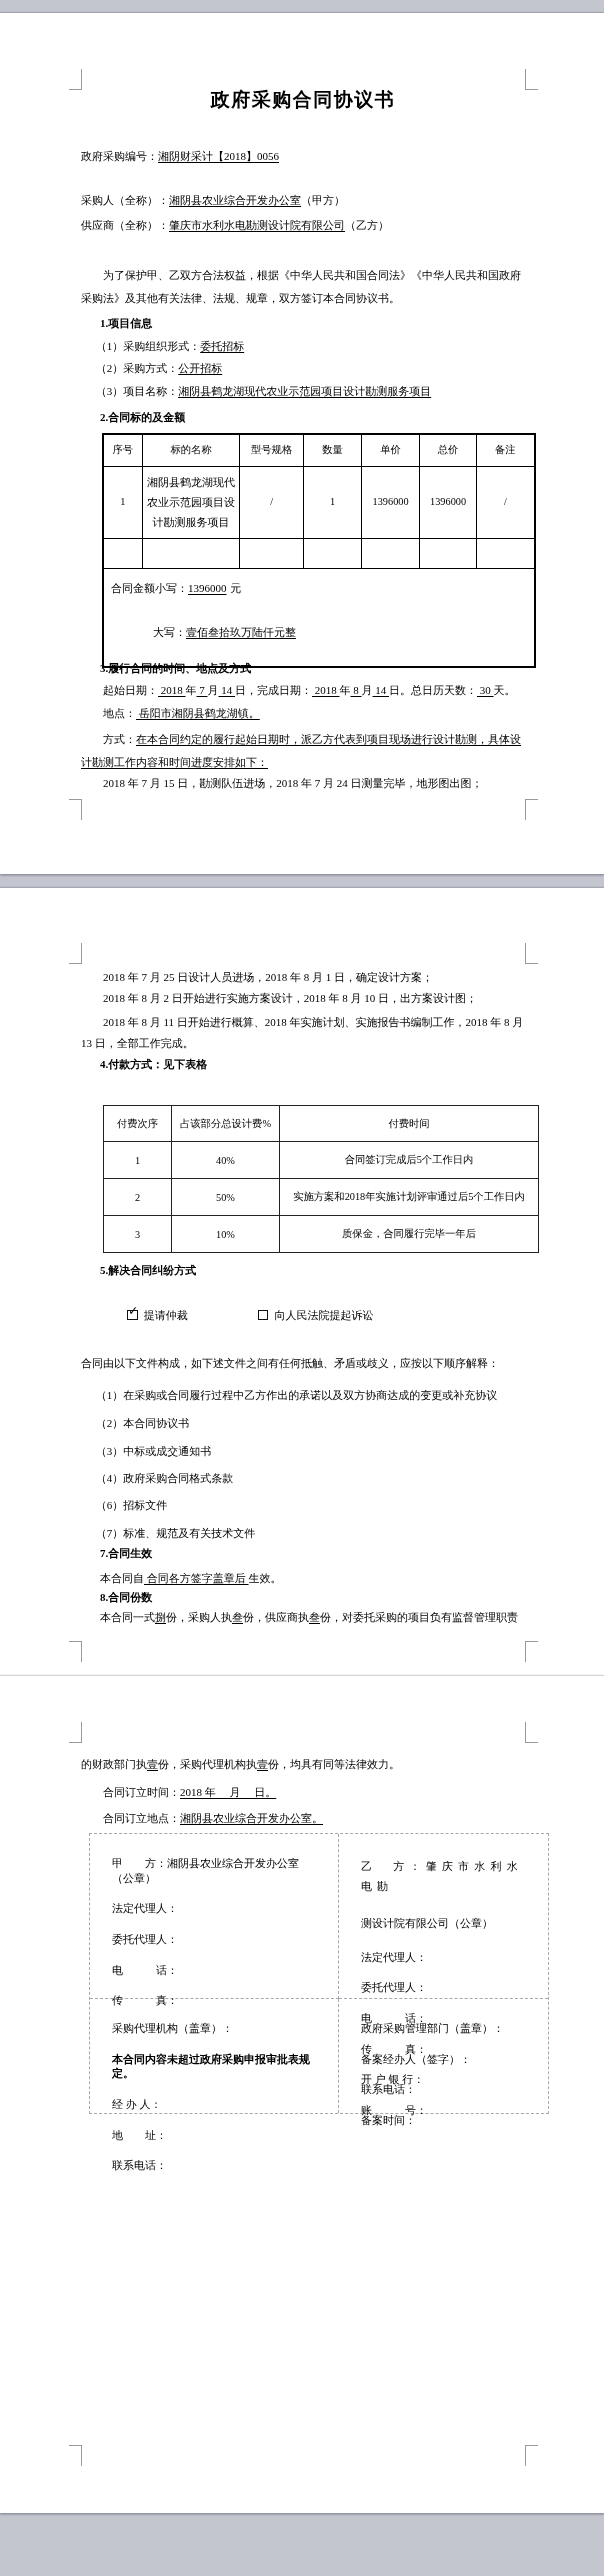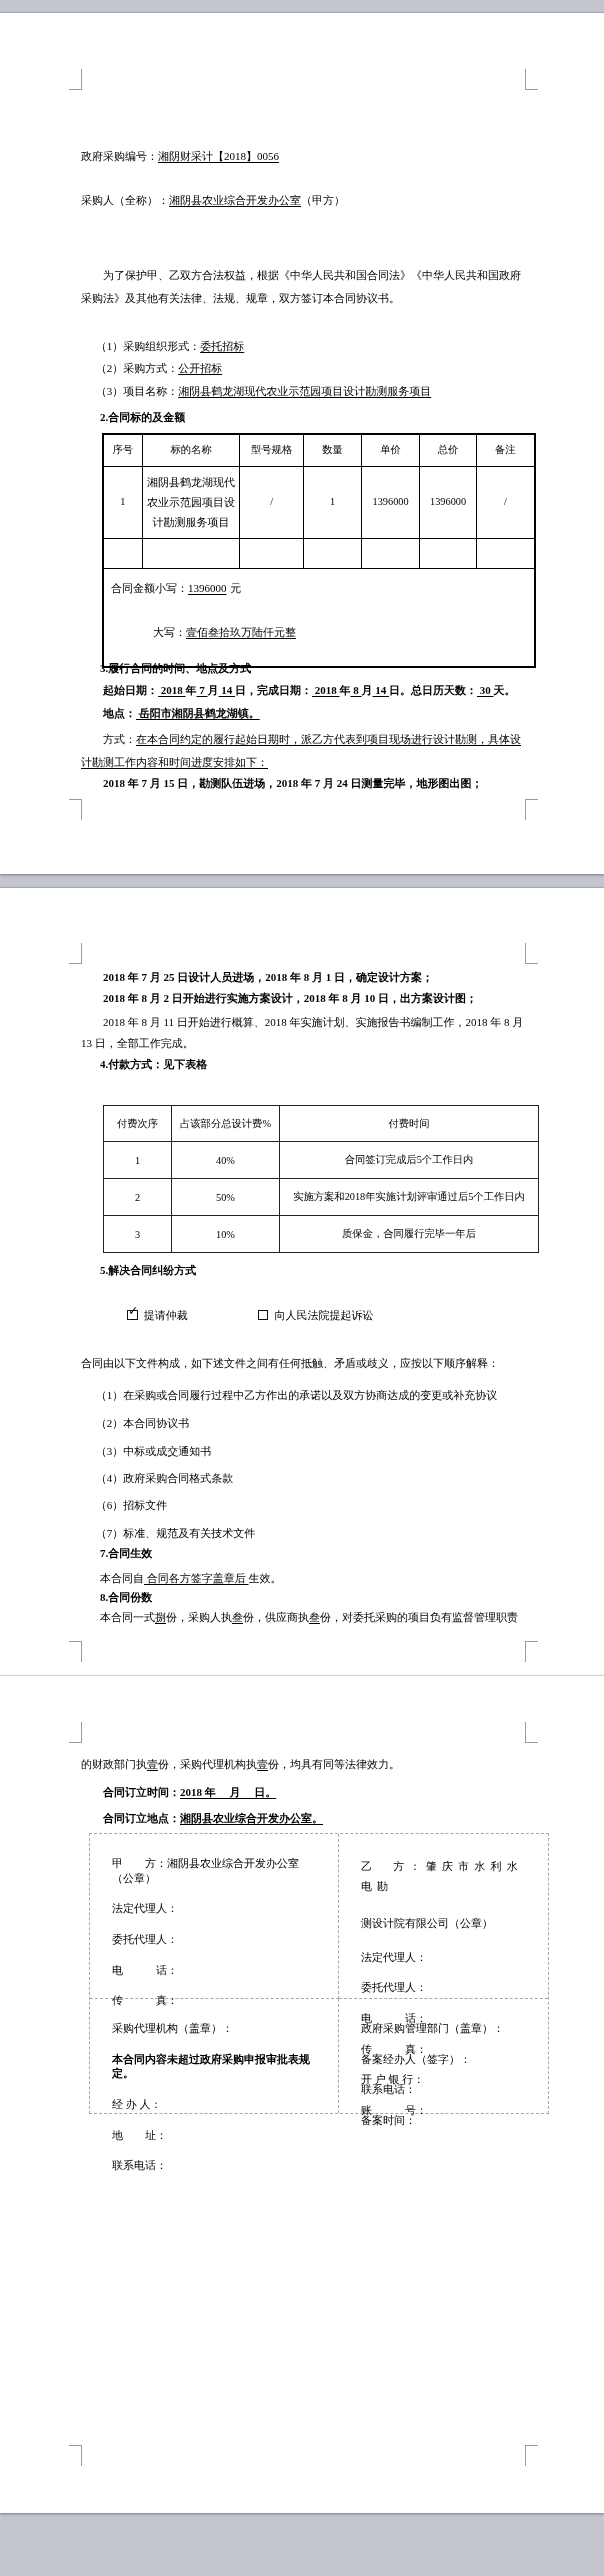--- a/index.html
+++ b/index.html
@@ -8,21 +8,21 @@
   .page{position:absolute;left:0;width:604px;background:#fff;
         box-shadow:0 -0.7px 1.5px rgba(50,55,70,.35),0 1.5px 2.2px rgba(50,55,70,.45);}
   #p1{top:12.5px;height:861px}
   #p2{top:888px;height:823px}
   #p3{top:1676px;height:837px}
   .content{position:absolute;left:81px;top:0;width:444px;height:100%;}
   .abs{position:absolute;left:0;right:0;line-height:16px;margin:0;}
   .doc-title{font-size:19px;font-weight:bold;letter-spacing:1.5px;text-align:center;line-height:25px;}
   .right{padding-right:2.9px;}
   .hd{font-weight:bold;padding-left:19px;}
-  .ind{text-indent:22px;font-weight:bold;}
+  .ind{text-indent:22px;}
   .ind2{padding-left:19px;}
   .item{padding-left:14.7px;}
   .para{line-height:23px;text-indent:22px;}
   .u{text-decoration:underline;text-underline-offset:2.2px;}
   .unit{margin-left:3.7px;}
   
   .mk{position:absolute;width:11.8px;height:20px;}
   .mk.tl{left:69px;border-right:0.7px solid #9a9a9a;border-bottom:0.7px solid #9a9a9a;}
   .mk.tr{left:525px;border-left:0.7px solid #9a9a9a;border-bottom:0.7px solid #9a9a9a;}
   .mk.bl{left:69px;border-right:0.7px solid #9a9a9a;border-top:0.7px solid #9a9a9a;}
@@ -74,27 +74,32 @@
 </style>
 </head>
 <body>
 
 <div class="page" id="p1">
   <div class="mk tl" style="top:56px"></div>
   <div class="mk tr" style="top:56px"></div>
   <div class="mk bl" style="top:786px"></div>
   <div class="mk br" style="top:786px"></div>
   <div class="content">
+    <p class="abs doc-title" style="top:74px">政府采购合同协议书</p>
     <p class="abs right" style="top:135px">
       <span>政府采购编号：</span><span class="u">湘阴财采计【2018】0056</span>
     </p>
     <p class="abs" style="top:179px">
       <span>采购人（全称）：</span><span class="u">湘阴县农业综合开发办公室</span><span>（甲方）</span>
     </p>
+    <p class="abs" style="top:204px">
+      <span>供应商（全称）：</span><span class="u">肇庆市水利水电勘测设计院有限公司</span><span>（乙方）</span>
+    </p>
     <p class="abs para" style="top:251px">为了保护甲、乙双方合法权益，根据《中华人民共和国合同法》《中华人民共和国政府采购法》及其他有关法律、法规、规章，双方签订本合同协议书。</p>
+    <p class="abs hd" style="top:302px">1.项目信息</p>
     <p class="abs item" style="top:325px">
       <span>（1）采购组织形式：</span><span class="u">委托招标</span>
     </p>
     <p class="abs item" style="top:347px">
       <span>（2）采购方式：</span><span class="u">公开招标</span>
     </p>
     <p class="abs item" style="top:370px">
       <span>（3）项目名称：</span><span class="u">湘阴县鹤龙湖现代农业示范园项目设计勘测服务项目</span>
     </p>
     <p class="abs hd" style="top:396px">2.合同标的及金额</p>

